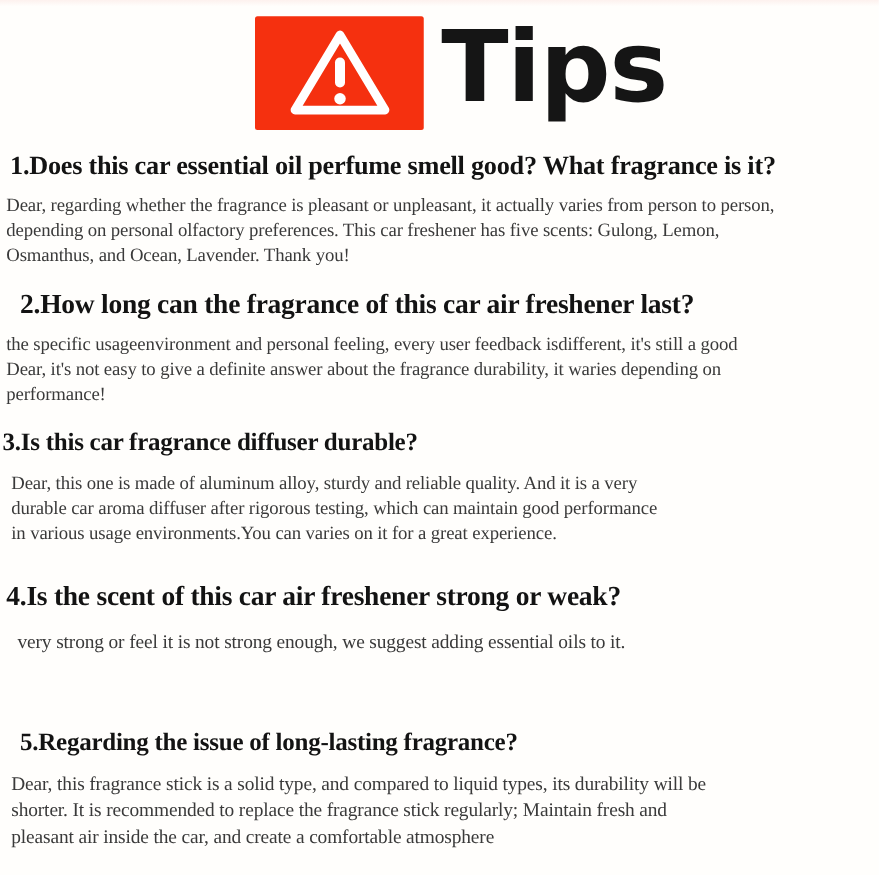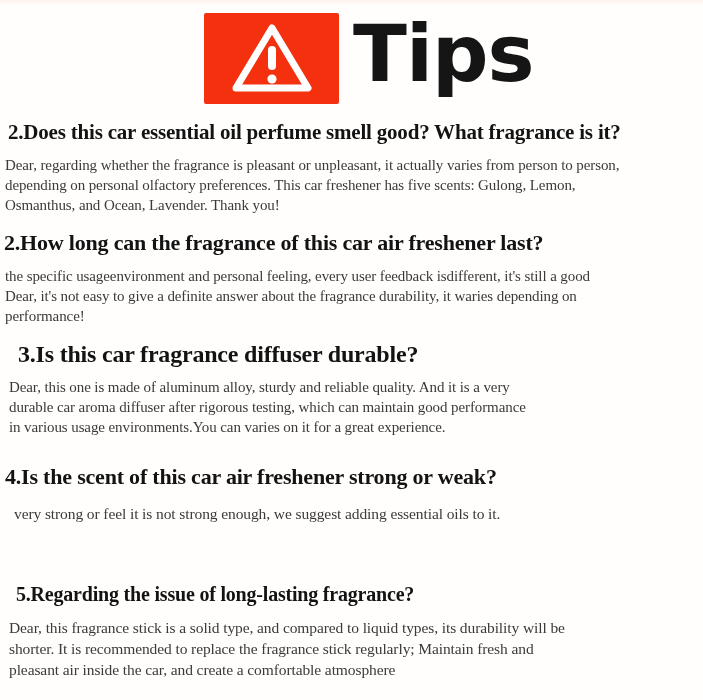--- a/index.html
+++ b/index.html
@@ -58,22 +58,22 @@
   .q {
     font-family: "Liberation Serif", serif;
     font-weight: 700;
     font-size: 22px;
     line-height: 28px;
     color: #131313;
     white-space: nowrap;
     letter-spacing: -0.2px;
   }
   .qa-1 .q { font-size: 21px; margin-left: 8px; }
-  .qa-2 .q { margin-left: 4px; }
-  .qa-3 .q { margin-left: 18px; font-size: 24px; }
+  .qa-2 .q { margin-left: 16px; }
+  .qa-3 .q { margin-left: 2px; font-size: 20px; }
   .qa-4 .q { margin-left: 5px; }
   .qa-5 .q { margin-left: 16px; font-size: 20px; }
 
   .ans { margin-top: 9px; }
   .qa-4 .ans { margin-top: 12px; }
   .ans-line {
     font-family: Liberation Serif, serif;
     font-size: 15px;
     line-height: 20px;
     color: #3a3a3a;
@@ -99,21 +99,21 @@
         <rect x="40" y="26" width="8" height="24" rx="4" fill="#ffffff"></rect>
         <circle cx="44" cy="59" r="4.6" fill="#ffffff"></circle>
       </svg>
     </span>
   </div>
   <div class="header-title">Tips</div>
 </div>
 
 <div class="faq-list">
     <section class="qa qa-1">
-      <h2 class="q">2.Does this car essential oil perfume smell good? What fragrance is it?</h2>
+      <h2 class="q">1.Does this car essential oil perfume smell good? What fragrance is it?</h2>
       <div class="ans">
         <div class="ans-line">Dear, regarding whether the fragrance is pleasant or unpleasant, it actually varies from person to person,</div>
         <div class="ans-line">depending on personal olfactory preferences. This car freshener has five scents: Gulong, Lemon,</div>
         <div class="ans-line">Osmanthus, and Ocean, Lavender. Thank you!</div>
       </div>
     </section>
     <section class="qa qa-2">
       <h2 class="q">2.How long can the fragrance of this car air freshener last?</h2>
       <div class="ans">
         <div class="ans-line">the specific usageenvironment and personal feeling, every user feedback isdifferent, it's still a good</div>

